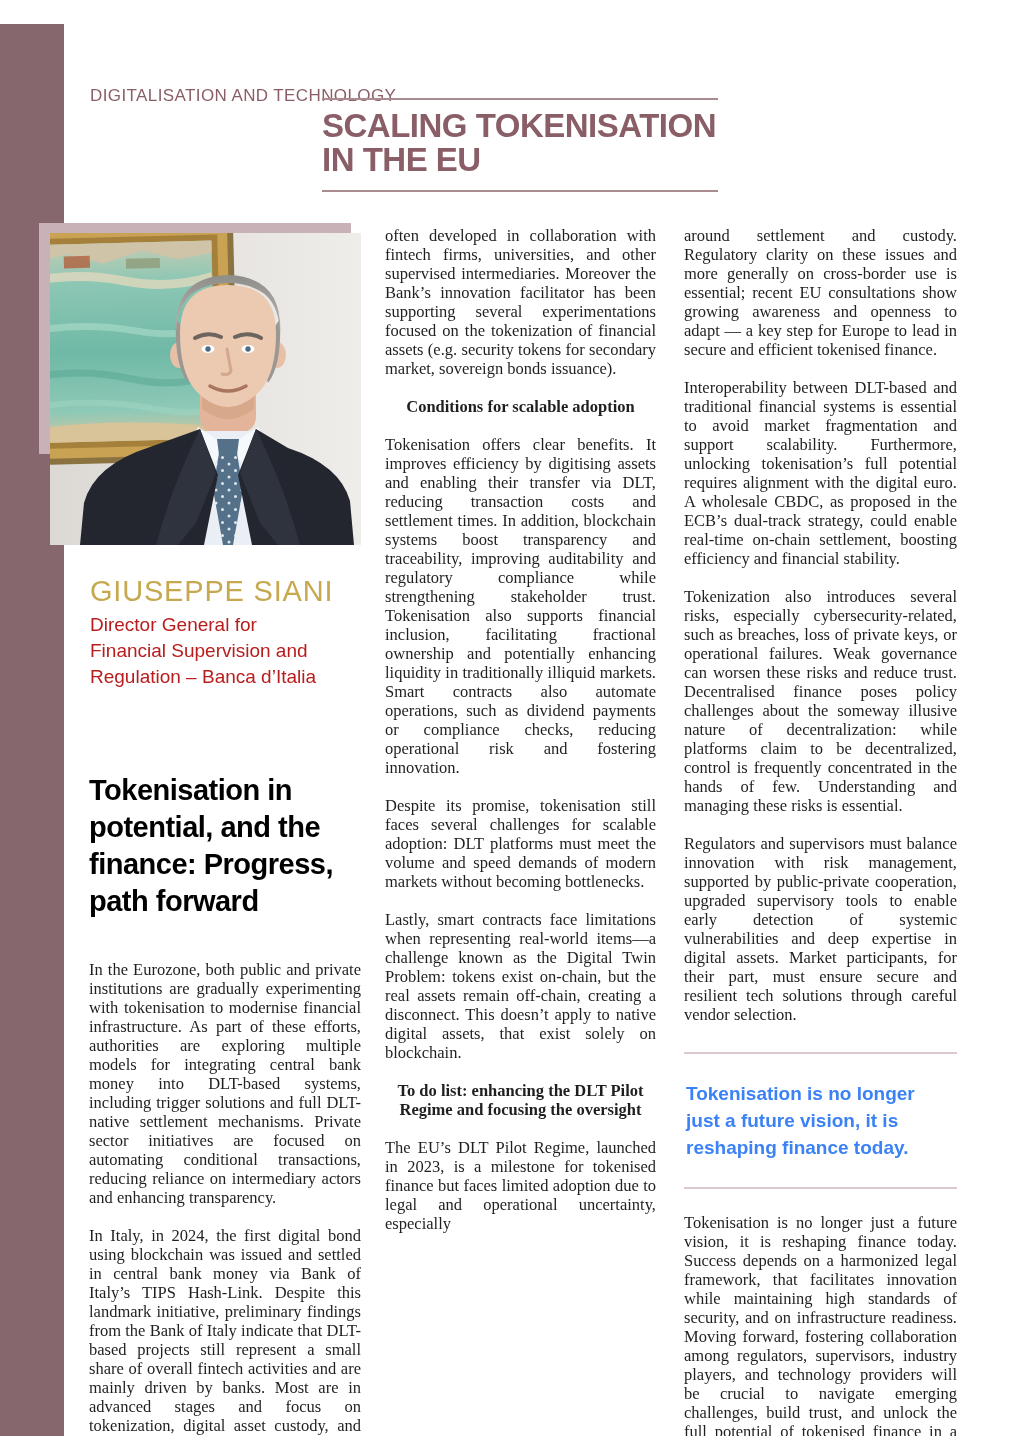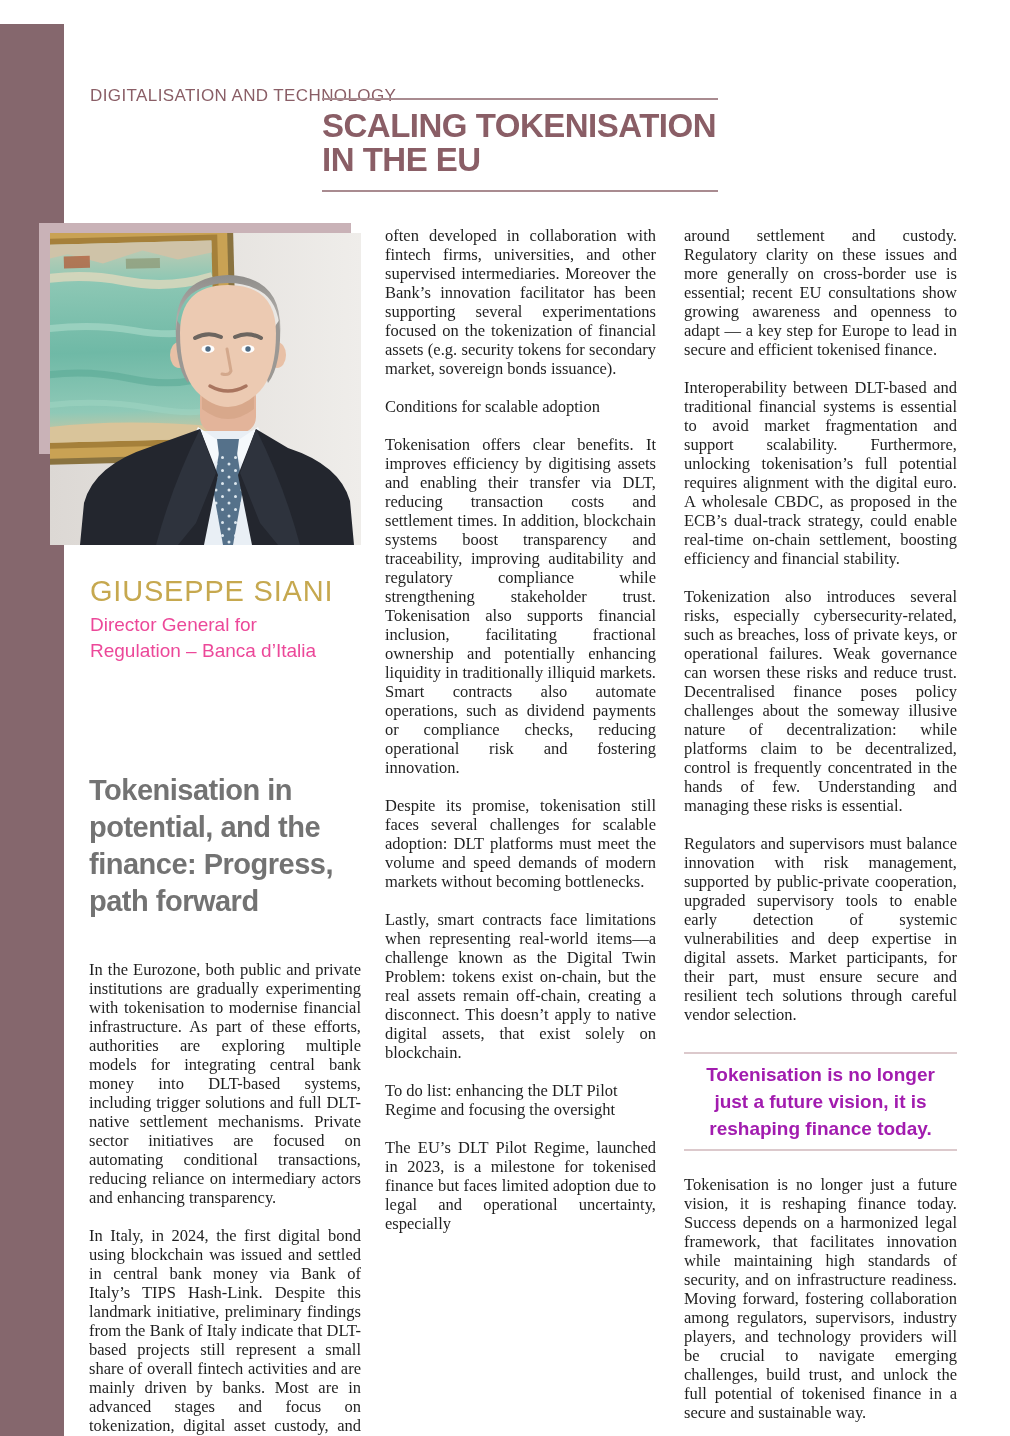--- a/index.html
+++ b/index.html
@@ -34,41 +34,41 @@
     overflow:hidden;
   }
   .author-name {
     position:absolute; left:90px; top:551px;
     font-family:"Liberation Sans", sans-serif; font-size:29px;
     letter-spacing:0.8px; color:#C6A84F;text-align:center;
   }
   .author-role {
     position:absolute; left:90px; top:588px;
     font-family:"Liberation Sans", sans-serif; font-size:19px;
-    line-height:26px; color:#ec4899;
+    line-height:26px; color:#b91c1c;
   }
   .article-heading {
     position:absolute; left:89px; top:748px;
     font-family:"Liberation Sans", sans-serif; font-weight:700;
-    font-size:29px; line-height:37px; letter-spacing:-0.5px; color:#737373;
+    font-size:29px; line-height:37px; letter-spacing:-0.5px; color:#000000;
   }
   .col {
     position:absolute; font-size:16.5px; line-height:19px;
     text-align:justify; color:#1F1F1F; hyphens:auto;
   }
   .col p { margin:0 0 19px 0; }
   .col-1 { left:89px;  top:936px; width:272px; }
   .col-2 { left:385px; top:202px; width:271px; }
   .col-3 { left:684px; top:202px; width:273px; }
-  .sub-heading { font-weight:400; margin:0 0 19px 0; text-align:left; }
+  .sub-heading { font-weight:700; margin:0 0 19px 0; text-align:center; }
   .pull-quote {
     border-top:2px solid #DCC9CC; border-bottom:2px solid #DCC9CC;
-    margin:28px 0 24px 0; padding:7px 2px;
+    margin:28px 0 24px 0; padding:26px 2px;
     font-family:"Liberation Sans", sans-serif; font-weight:700;
-    font-size:19px; line-height:27px; color:#a21caf; text-align:center;
+    font-size:19px; line-height:27px; color:#3b82f6; text-align:left;
     hyphens:none;
   }
 </style>
 </head>
 <body>
 
 <div class="page">
 
   <div class="sidebar-strip"></div>
 
@@ -149,20 +149,21 @@
         <path d="M304,312 L300,268 Q290,232 238,215 L206,196 L188,242 L202,312 Z" fill="#23262e"></path>
         <path d="M206,196 L190,240 L210,290 L228,312 L250,312 Q234,252 206,196 Z" fill="#2e333d"></path>
       </g>
     </svg>
   </div>
 
   <div class="author-name">GIUSEPPE SIANI</div>
 
   <div class="author-role">
     <div>Director General for</div>
+    <div>Financial Supervision and</div>
     <div>Regulation – Banca d’Italia</div>
   </div>
 
   <div class="article-heading">
     <div>Tokenisation in</div>
     <div>potential, and the</div>
     <div>finance: Progress,</div>
     <div>path forward</div>
   </div>
 

